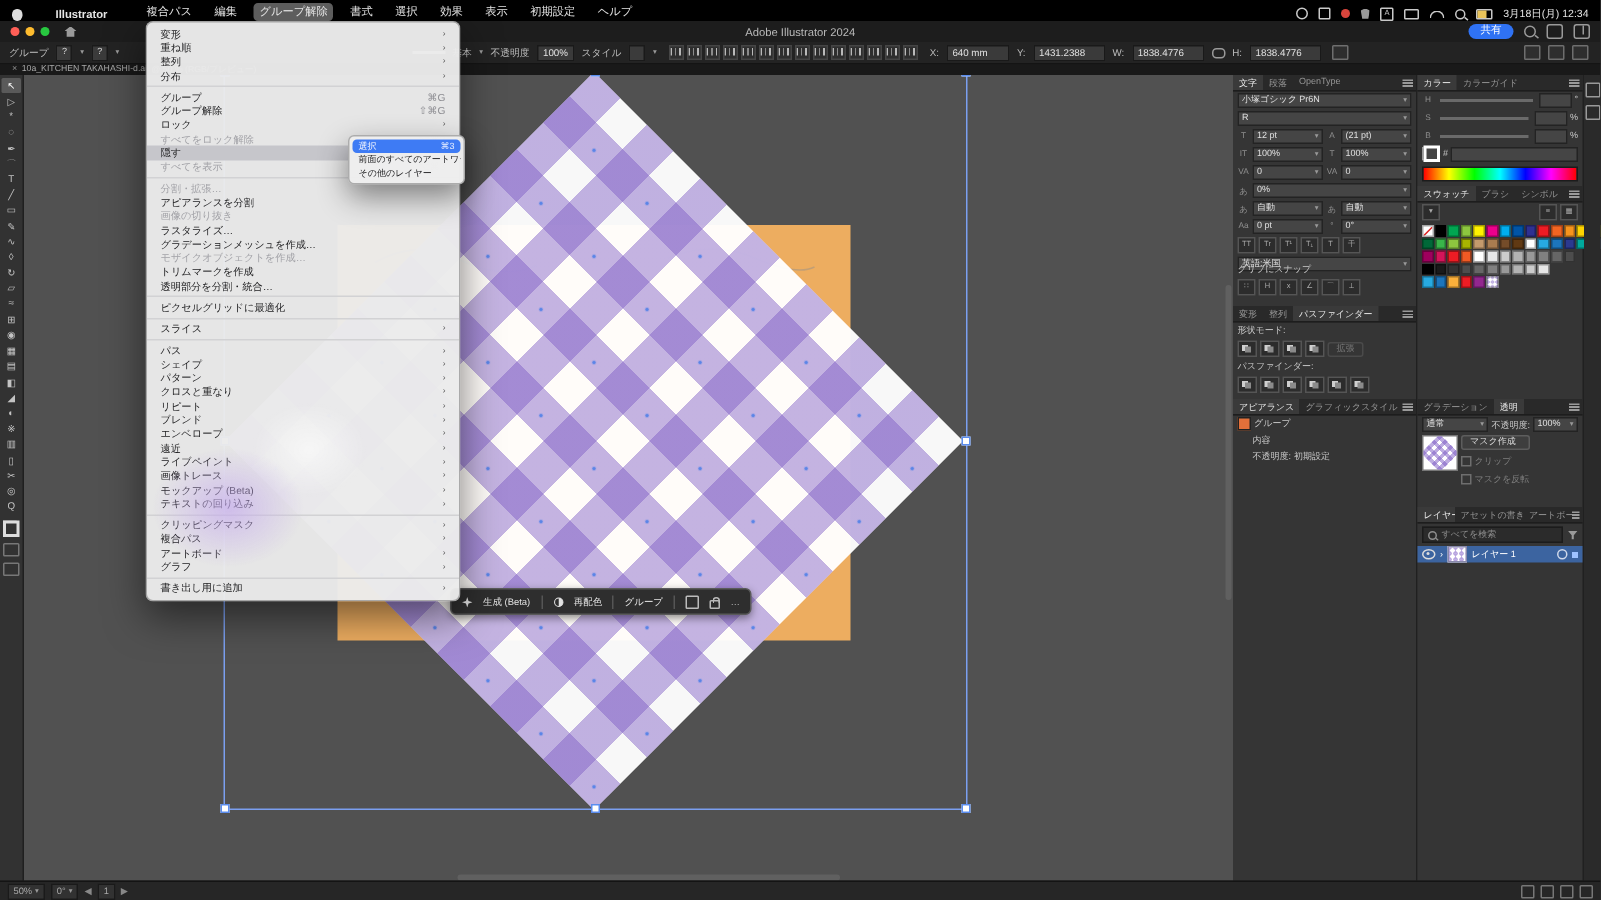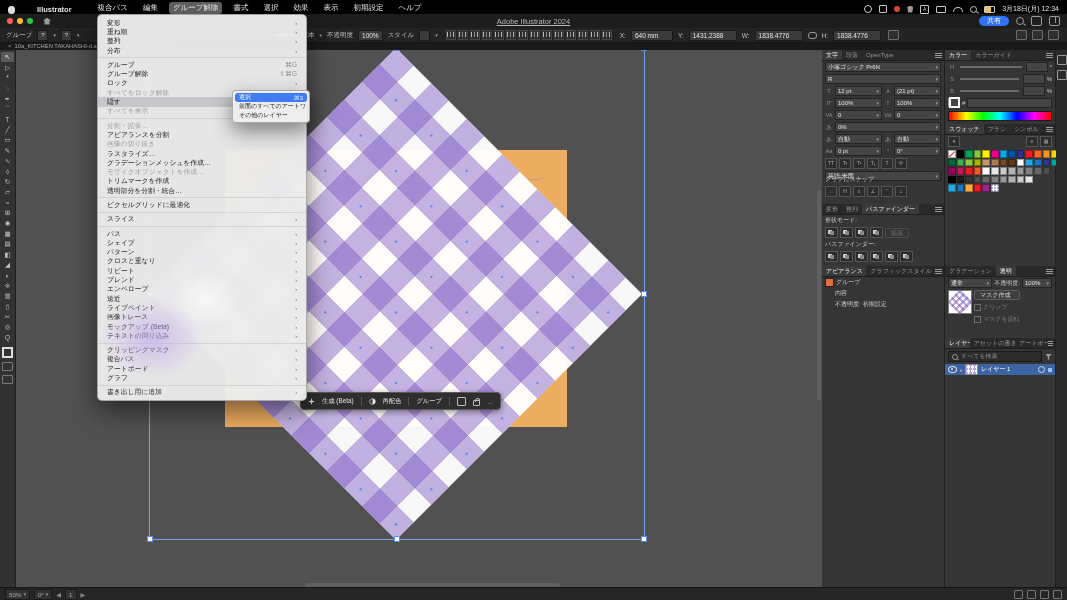--- a/index.html
+++ b/index.html
@@ -24,21 +24,21 @@
   .si-wifi{width:8px;height:4px;border:1px solid #c9c9c9;border-bottom:none;border-radius:8px 8px 0 0;}
   .si-mag{position:relative;width:5px;height:5px;border:1px solid #c9c9c9;border-radius:50%;}
   .si-mag::after{content:"";position:absolute;width:3px;height:1px;background:#c9c9c9;right:-3px;bottom:-1px;transform:rotate(40deg);}
   .si-batt{width:9px;height:5px;border:1px solid #c9c9c9;border-radius:1px;position:relative;}
   .si-batt::after{content:"";position:absolute;left:0;top:0;bottom:0;width:6px;background:#e8c35a;}
   
   .titlebar{position:absolute;top:14px;left:0;right:0;height:14px;background:#1d1d1d;display:flex;align-items:center;padding:0 7px;z-index:20;}
   .tl{width:6px;height:6px;border-radius:50%;margin-right:4px;}
   .tl.red{background:#ff5f57}.tl.yel{background:#febc2e}.tl.grn{background:#28c840}
   .home-ic{width:8px;height:7px;margin-left:6px;background:#9a9a9a;clip-path:polygon(50% 0,100% 45%,82% 45%,82% 100%,18% 100%,18% 45%,0 45%);}
-  .tb-title{position:absolute;left:0;right:0;text-align:center;font-size:7.5px;color:#b9b9b9;pointer-events:none;text-decoration:underline;}
+  .tb-title{position:absolute;left:0;right:0;text-align:center;font-size:7.5px;color:#b9b9b9;pointer-events:none;}
   .tb-right{margin-left:auto;display:flex;align-items:center;gap:7px;z-index:2;}
   .share-pill{background:#2f72f4;color:#fff;font-size:7px;line-height:10px;padding:0 8px;border-radius:6px;}
   .tb-ic{width:9px;height:8px;border:1px solid #9a9a9a;border-radius:2px;}
   .tb-ic.split::after{content:"";display:block;width:3px;height:6px;margin:0 0 0 5px;border-left:1px solid #9a9a9a;}
   .tb-mag{position:relative;width:6px;height:6px;border:1px solid #9a9a9a;border-radius:50%;}
   .tb-mag::after{content:"";position:absolute;width:3px;height:1px;background:#9a9a9a;right:-3px;bottom:-1px;transform:rotate(40deg);}
   
   .optionsbar{position:absolute;top:28px;left:0;right:0;height:14px;background:#232323;border-bottom:1px solid #141414;
               display:flex;align-items:center;gap:5px;padding:0 6px;font-size:6.5px;color:#c6c6c6;z-index:20;white-space:nowrap;}
   .chip{width:9px;height:9px;background:#3b3b3b;border:1px solid #1a1a1a;font-size:6px;color:#ddd;text-align:center;line-height:9px;}

